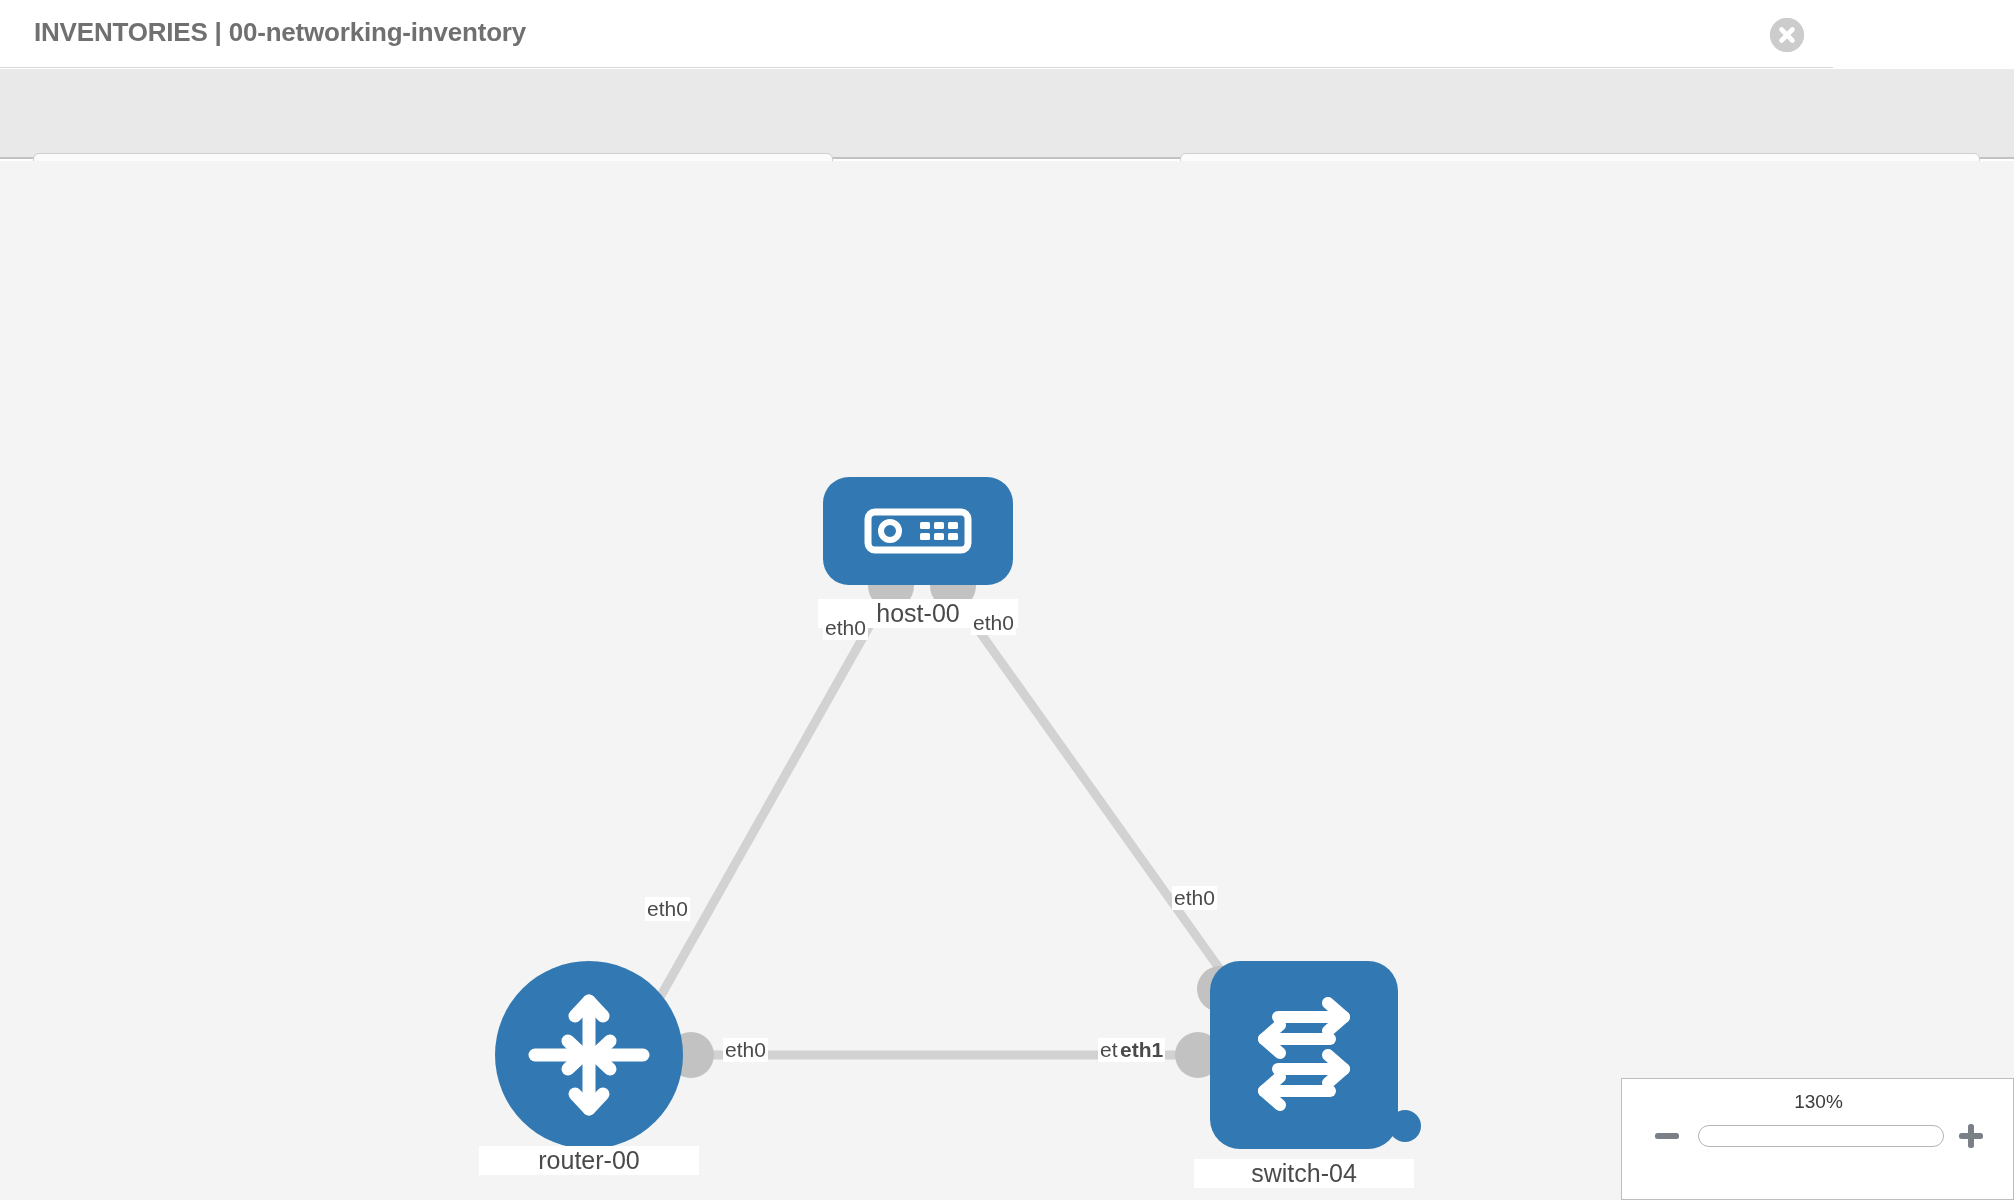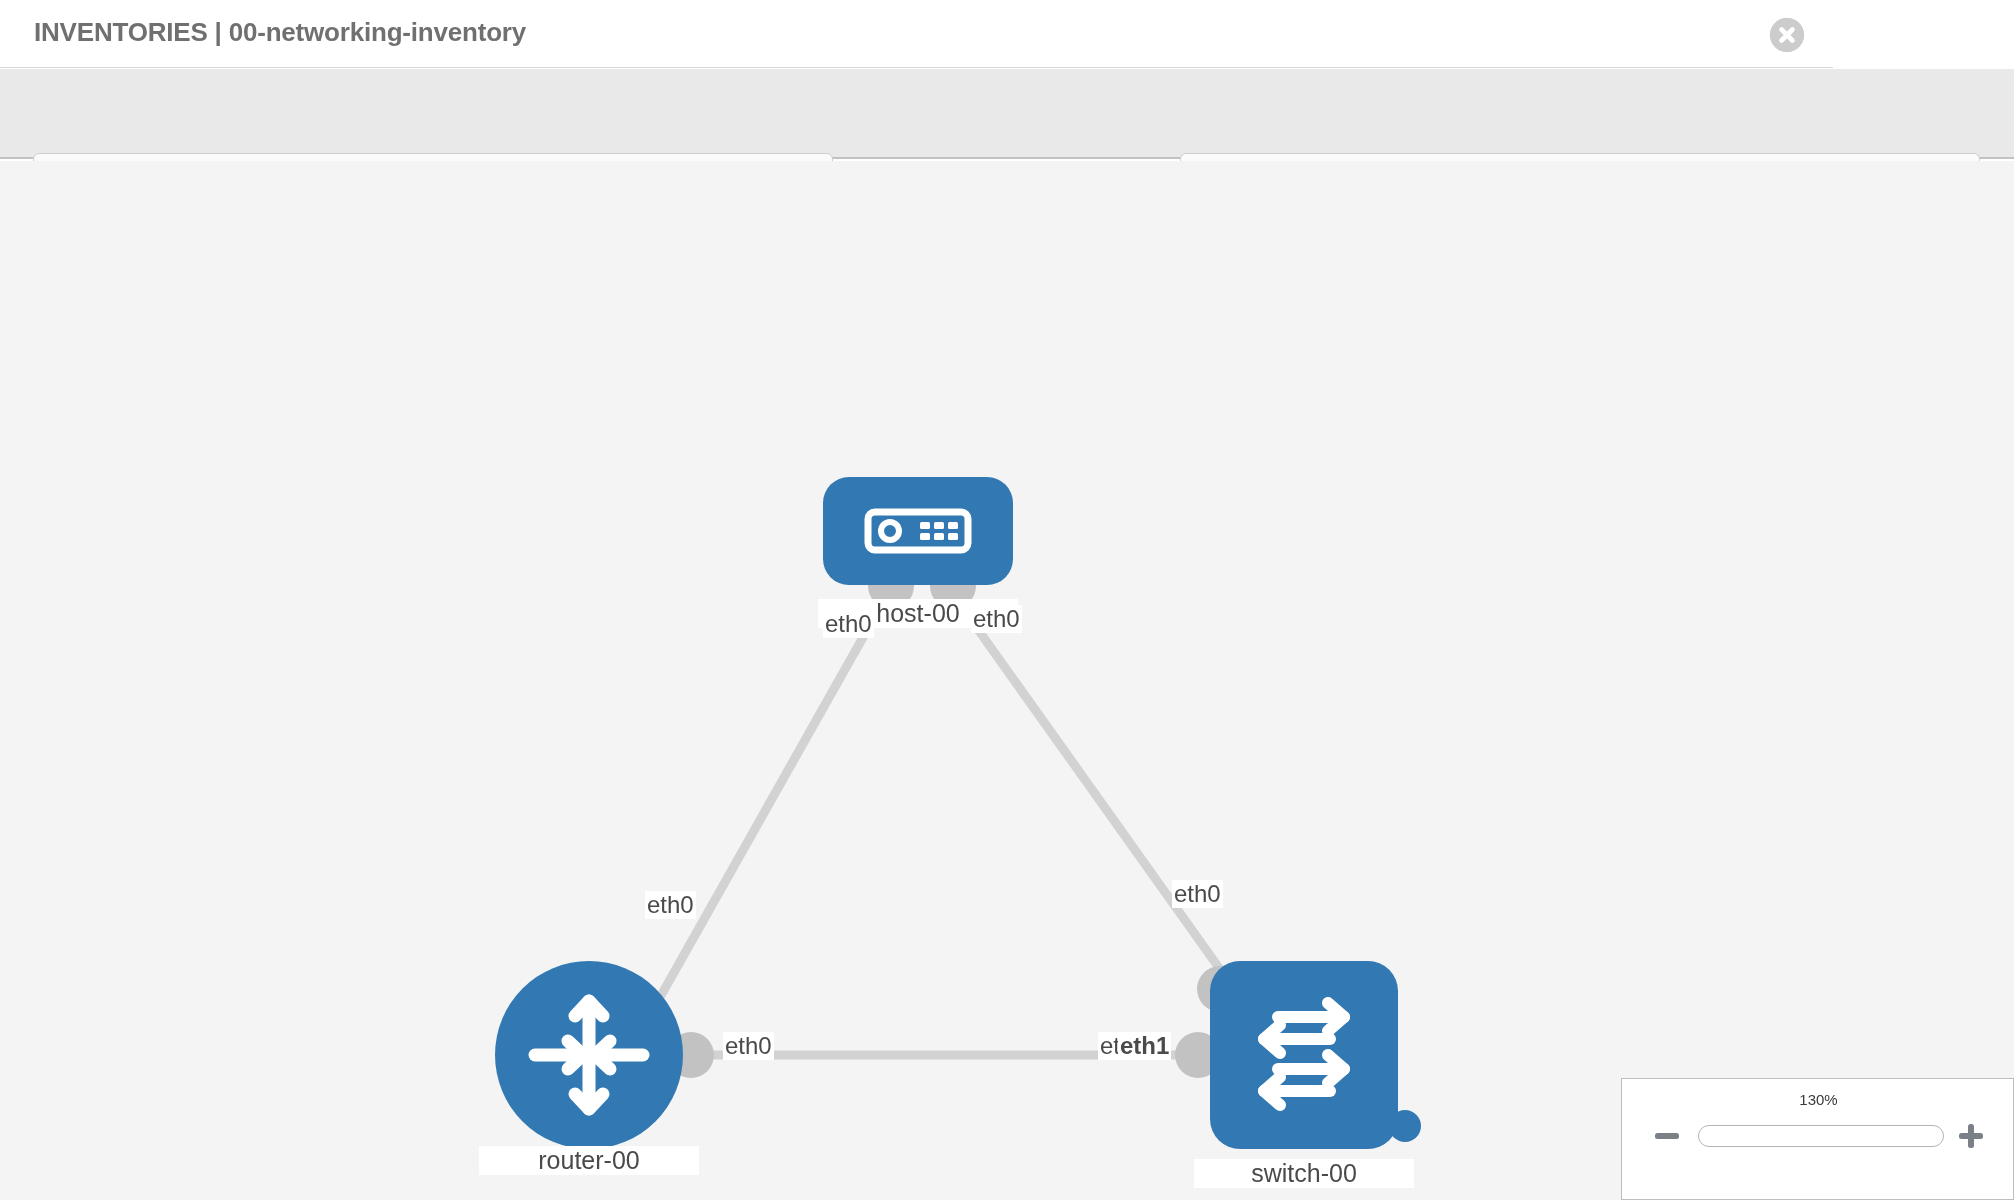--- a/index.html
+++ b/index.html
@@ -170,44 +170,45 @@
     position: absolute;
     width: 46px; height: 46px;
     border-radius: 50%;
     background: #c2c2c2;
     cursor: pointer;
   }
 
   
   .edge-label {
     position: absolute;
-    font-size: 24px;
+    font-size: 21px;
     color: #4a4a4a;
     background: #ffffff;
     white-space: nowrap;
     padding: 0 2px;
+    margin-top: 6px;
   }
 
   
   .zoom-panel {
     position: absolute;
     left: 1621px;
     top: 1078px;
     width: 393px;
     height: 122px;
     background: #ffffff;
     border: 1px solid #bdbdbd;
   }
   .zoom-value {
     position: absolute;
     top: 12px;
     left: 0;
     width: 393px;
     text-align: center;
-    font-size: 15px;
+    font-size: 19px;
     color: #3b3b3b;
   }
   .zoom-minus, .zoom-plus {
     position: absolute;
     top: 42px;
     width: 30px;
     height: 30px;
     cursor: pointer;
   }
   .zoom-minus { left: 30px; }
@@ -351,21 +352,21 @@
             <path d="M36 30 L20 44 L36 58"></path>
 
             <path d="M34 74 L100 74"></path>
             <path d="M84 60 L100 74 L84 88"></path>
 
             <path d="M86 96 L20 96"></path>
             <path d="M36 82 L20 96 L36 110"></path>
           </g>
         </svg>
       </div>
-      <div class="node-label">switch-00</div>
+      <div class="node-label">switch-04</div>
     </div>
 
     <div class="edge-label" style="left:823px; top:449px;">eth0</div>
     <div class="edge-label" style="left:971px; top:444px;">eth0</div>
 
     <div class="edge-label" style="left:645px; top:730px;">eth0</div>
     <div class="edge-label" style="left:1172px; top:719px;">eth0</div>
 
     <div class="edge-label" style="left:723px; top:871px;">eth0</div>
     <div class="edge-label" style="left:1098px; top:871px;">eth</div>

